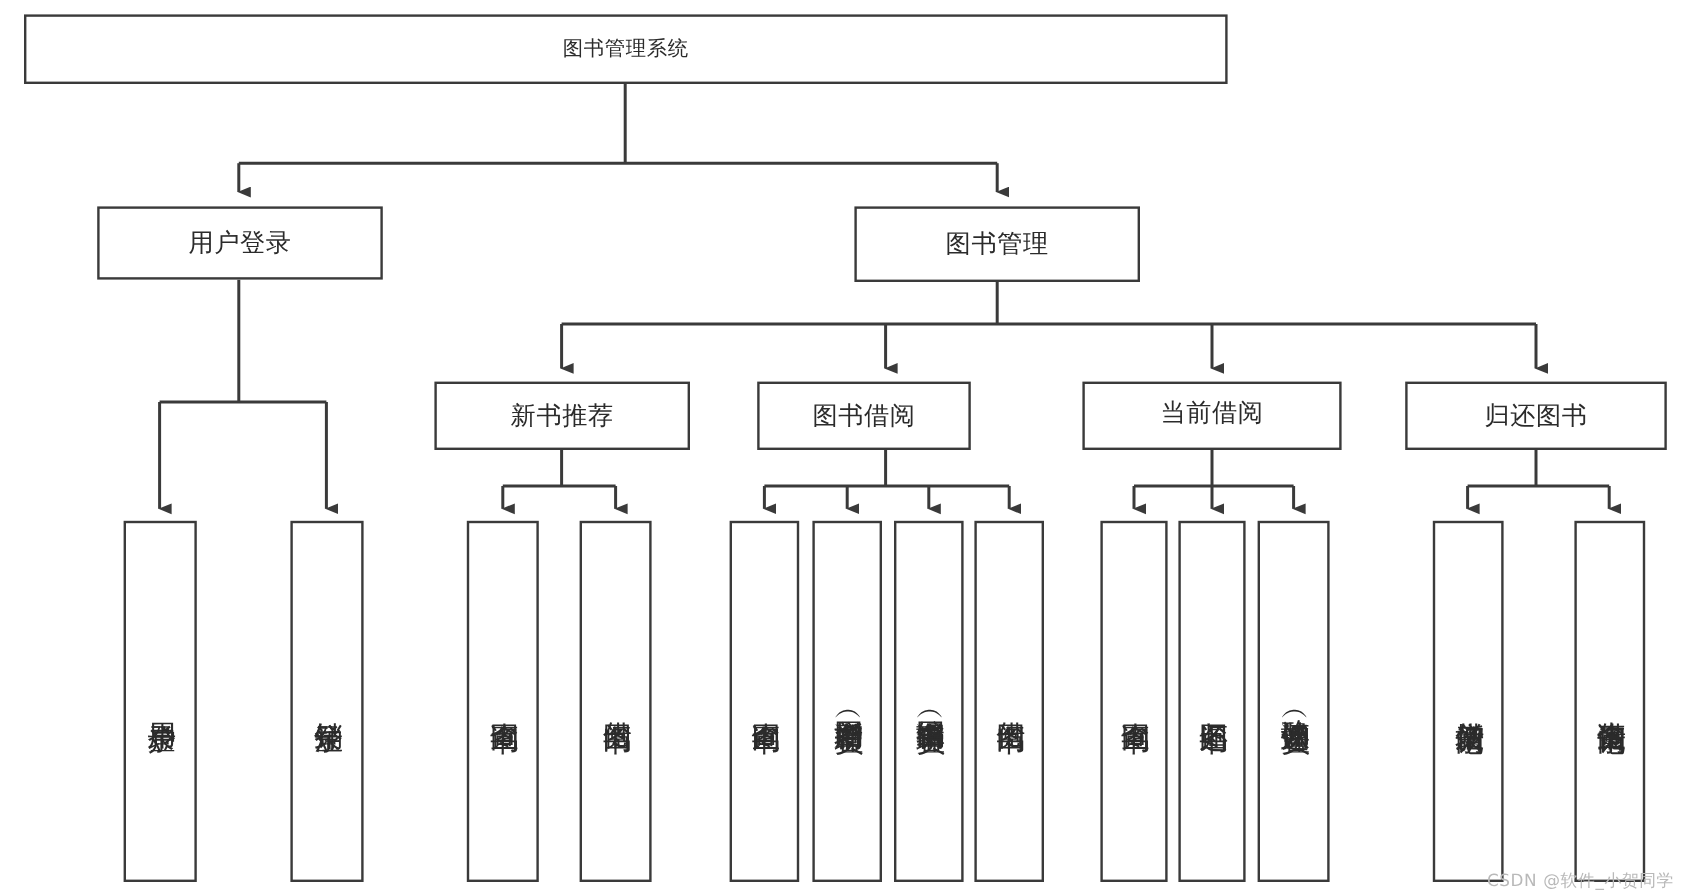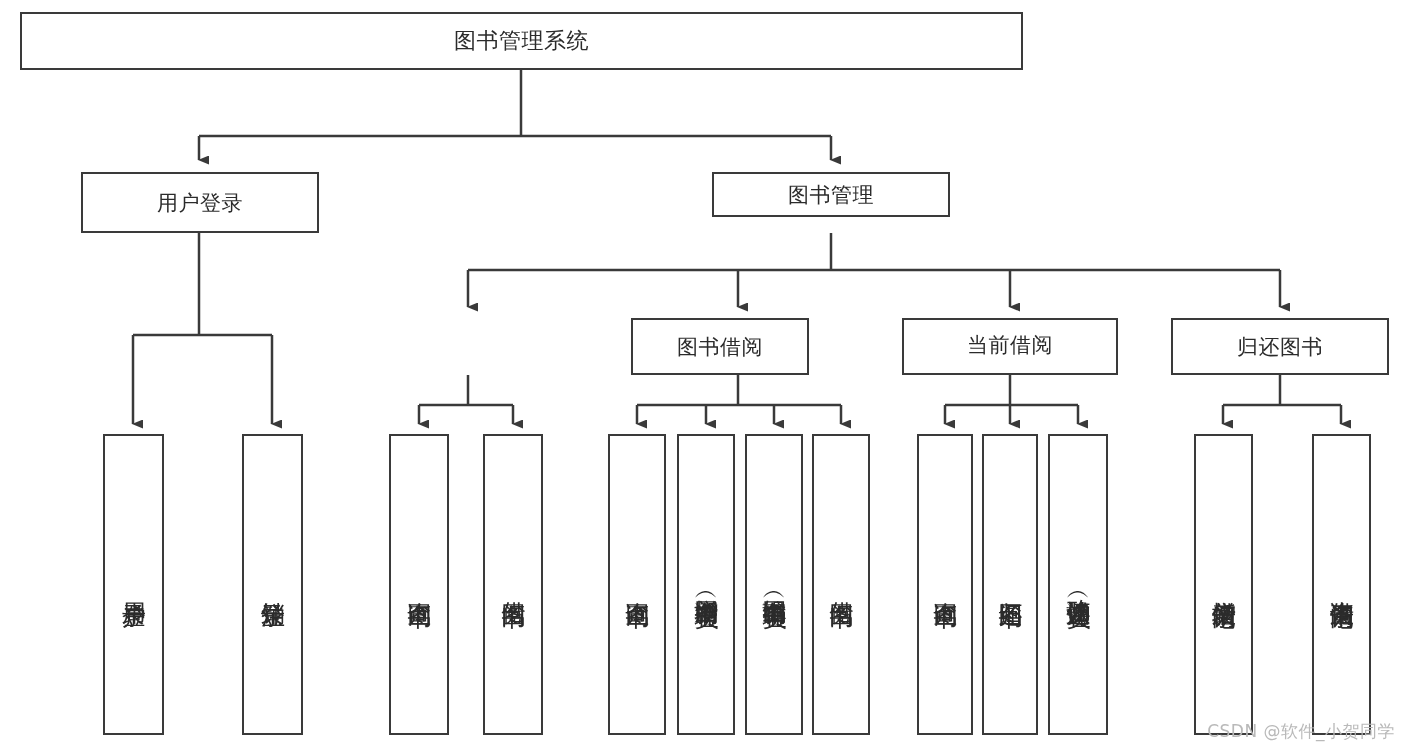--- a/index.html
+++ b/index.html
@@ -46,27 +46,27 @@
     letter-spacing: 1px;
     padding: 6px 0;
     align-items: center;
     justify-content: center;
     text-align: center;
   }
   .node .label {
     display: block;
   }
   #root-node {
-    font-size: 22px;
+    font-size: 17px;
   }
   #watermark {
     position: absolute;
     right: 10px;
     bottom: 4px;
-    font-size: 17px;
+    font-size: 14px;
     color: #b9b9b9;
     letter-spacing: 0.5px;
     white-space: nowrap;
     font-family: "DejaVu Sans", "Liberation Sans", sans-serif;
   }
 </style>
 </head>
 <body>
 
 <div id="canvas">
@@ -122,24 +122,27 @@
   </svg>
 
   <div class="node horizontal" id="root-node" style="left:20px; top:12px; width:1003px; height:58px;">
     <span class="label">图书管理系统</span>
   </div>
 
   <div class="node horizontal" style="left:81px; top:172px; width:238px; height:61px;">
     <span class="label">用户登录</span>
   </div>
 
-  <div class="node horizontal" style="left:712px; top:172px; width:238px; height:45px;">
+  <div class="node horizontal" style="left:712px; top:172px; width:238px; height:63px;">
     <span class="label">图书管理</span>
   </div>
 
+  <div class="node horizontal" style="left:362px; top:318px; width:213px; height:57px;">
+    <span class="label">新书推荐</span>
+  </div>
 
   <div class="node horizontal" style="left:631px; top:318px; width:178px; height:57px;">
     <span class="label">图书借阅</span>
   </div>
 
   <div class="node horizontal" style="left:902px; top:318px; width:216px; height:57px;font-family:Liberation Mono, monospace;">
     <span class="label">当前借阅</span>
   </div>
 
   <div class="node horizontal" style="left:1171px; top:318px; width:218px; height:57px;">

